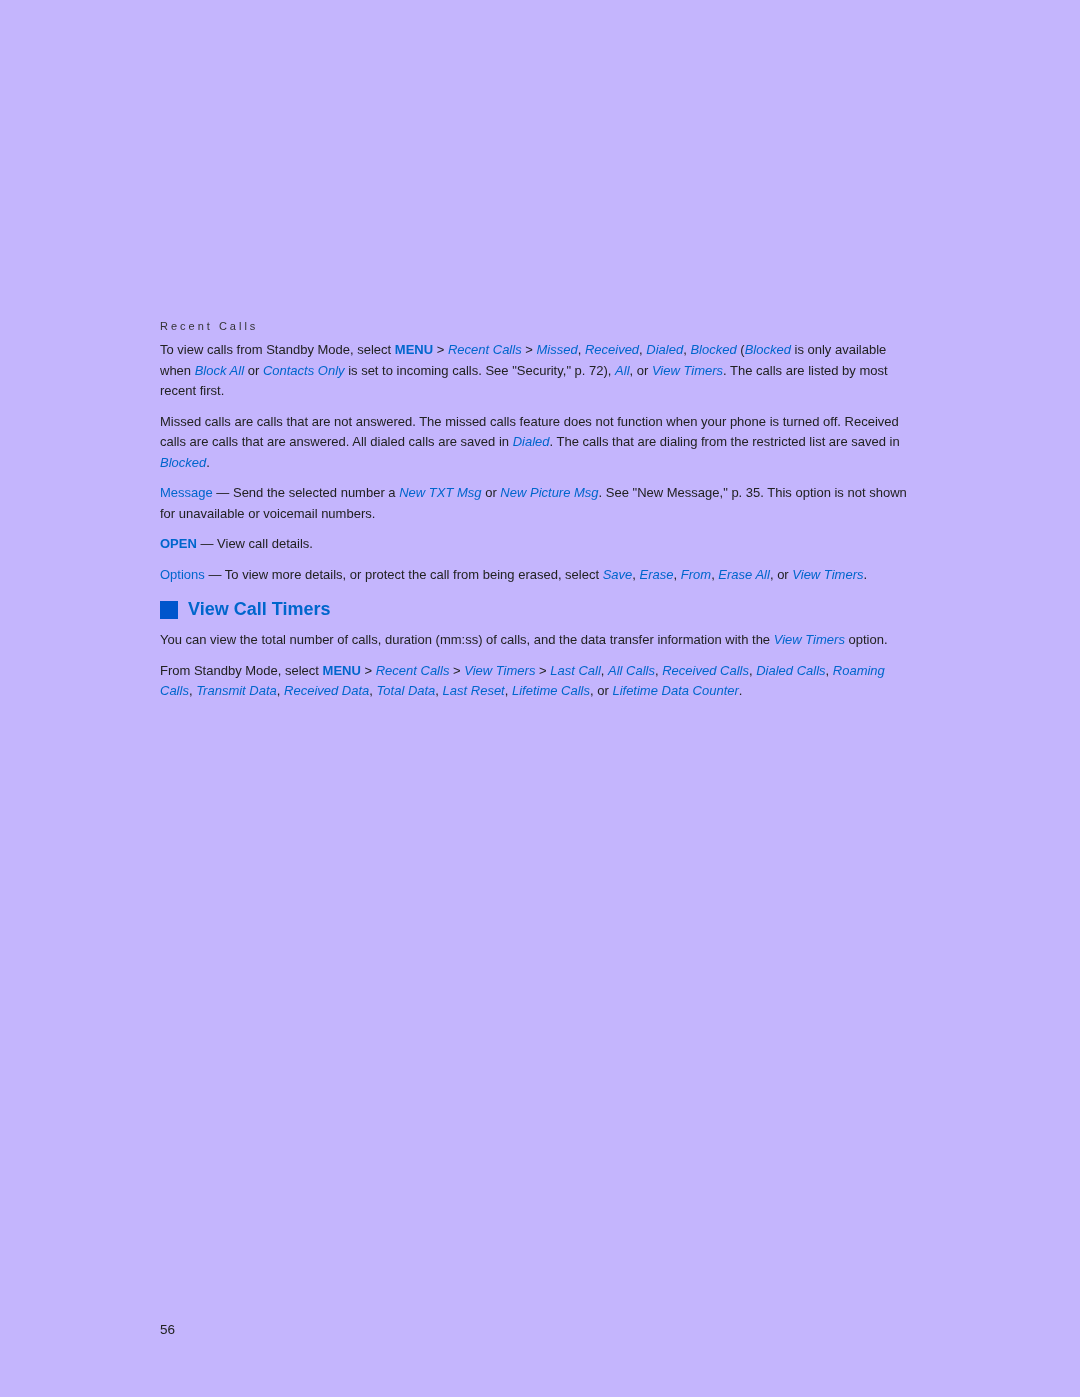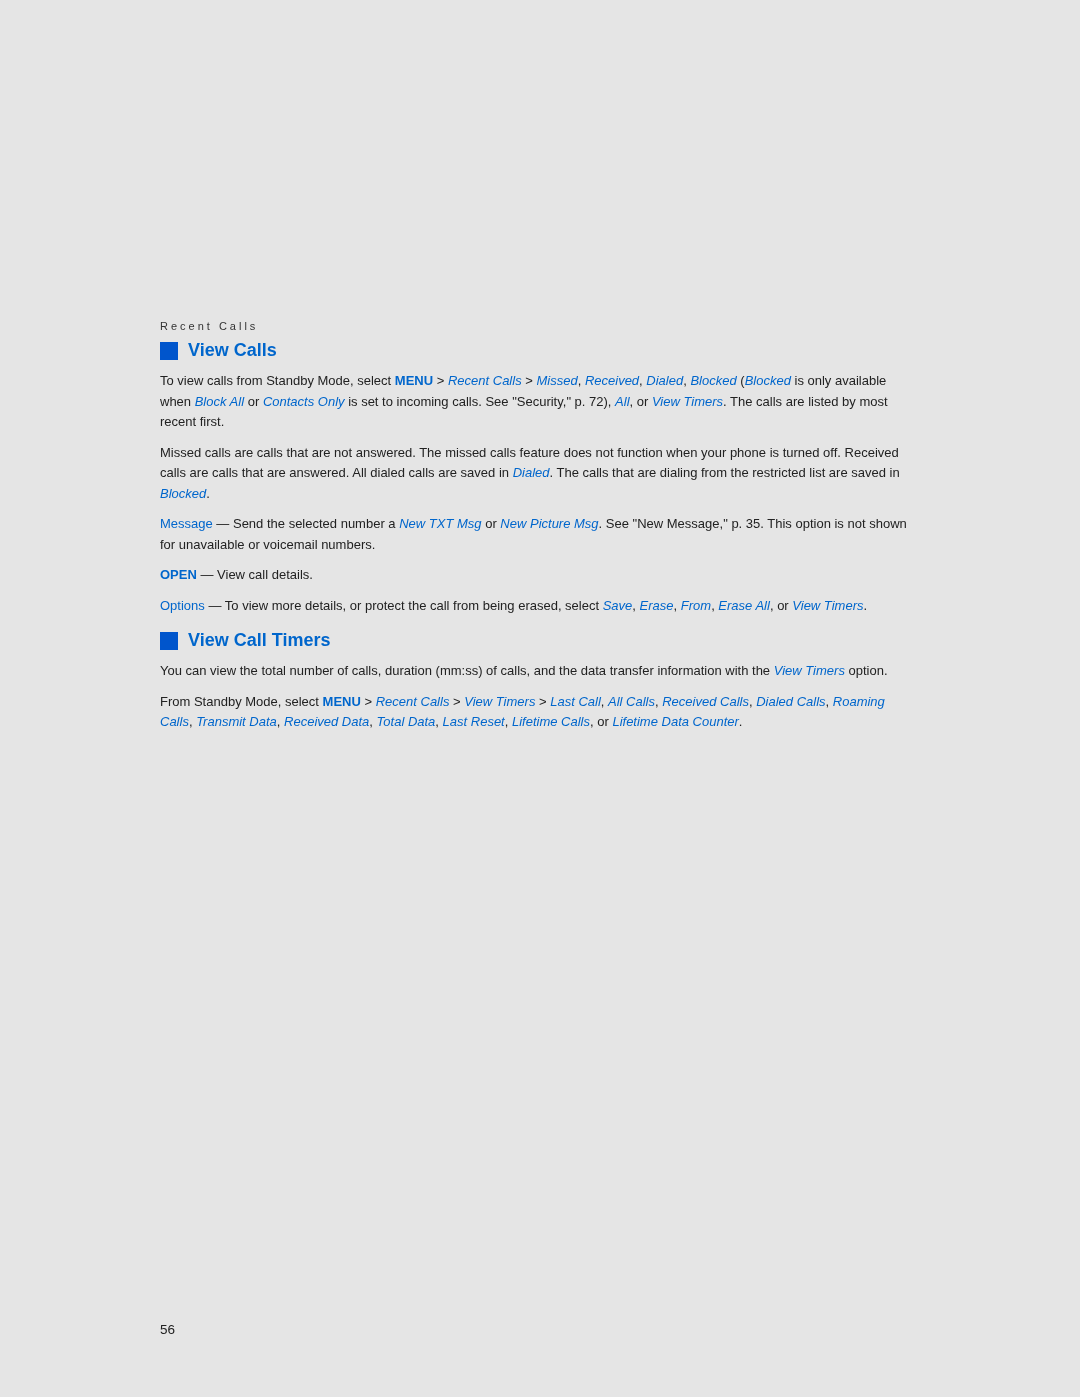--- a/index.html
+++ b/index.html
@@ -10,21 +10,21 @@
     body {
       background: #ffffff;
       font-family: 'Arial', sans-serif;
       width: 1080px;
       min-height: 1397px;
       position: relative;
     }
     .page {
       width: 1080px;
       min-height: 1397px;
-      background: #e5e5e5;
+      background: #c4b5fd;
       padding: 320px 160px 80px 160px;
       position: relative;
     }
     .chapter-label {
       font-size: 11px;
       letter-spacing: 3px;
       color: #333;
       margin-bottom: 8px;
       font-family: Arial, sans-serif;
     }
@@ -114,24 +114,20 @@
   </style>
 </head>
 <body>
 
 <div class="page">
 
   <div class="chapter-label">Recent Calls</div>
 
 
 
-  <div class="section-header">
-    <span class="section-bullet"></span>
-    <span class="section-title">View Calls</span>
-  </div>
 
   <div class="section-body">
     <p>
       <span>To view calls from Standby Mode, select </span><span class="menu-label">MENU</span><span> &gt; </span><a class="link-italic">Recent Calls</a><span> &gt; </span><a class="link-italic">Missed</a><span>, </span><a class="link-italic">Received</a><span>, </span><a class="link-italic">Dialed</a><span>, </span><a class="link-italic">Blocked</a><span> (</span><a class="link-italic">Blocked</a><span> is only available when </span><a class="link-italic">Block All</a><span> or </span><a class="link-italic">Contacts Only</a><span> is set to incoming calls. See "Security," p. 72), </span><a class="link-italic">All</a><span>, or </span><a class="link-italic">View Timers</a><span>. The calls are listed by most recent first.</span>
     </p>
     <p>
       <span>Missed calls are calls that are not answered. The missed calls feature does not function when your phone is turned off. Received calls are calls that are answered. All dialed calls are saved in </span><a class="link-italic">Dialed</a><span>. The calls that are dialing from the restricted list are saved in </span><a class="link-italic">Blocked</a><span>.</span>
     </p>
     <p>
       <span class="message-label">Message</span><span> — Send the selected number a </span><a class="link-italic">New TXT Msg</a><span> or </span><a class="link-italic">New Picture Msg</a><span>. See "New Message," p. 35. This option is not shown for unavailable or voicemail numbers.</span>

